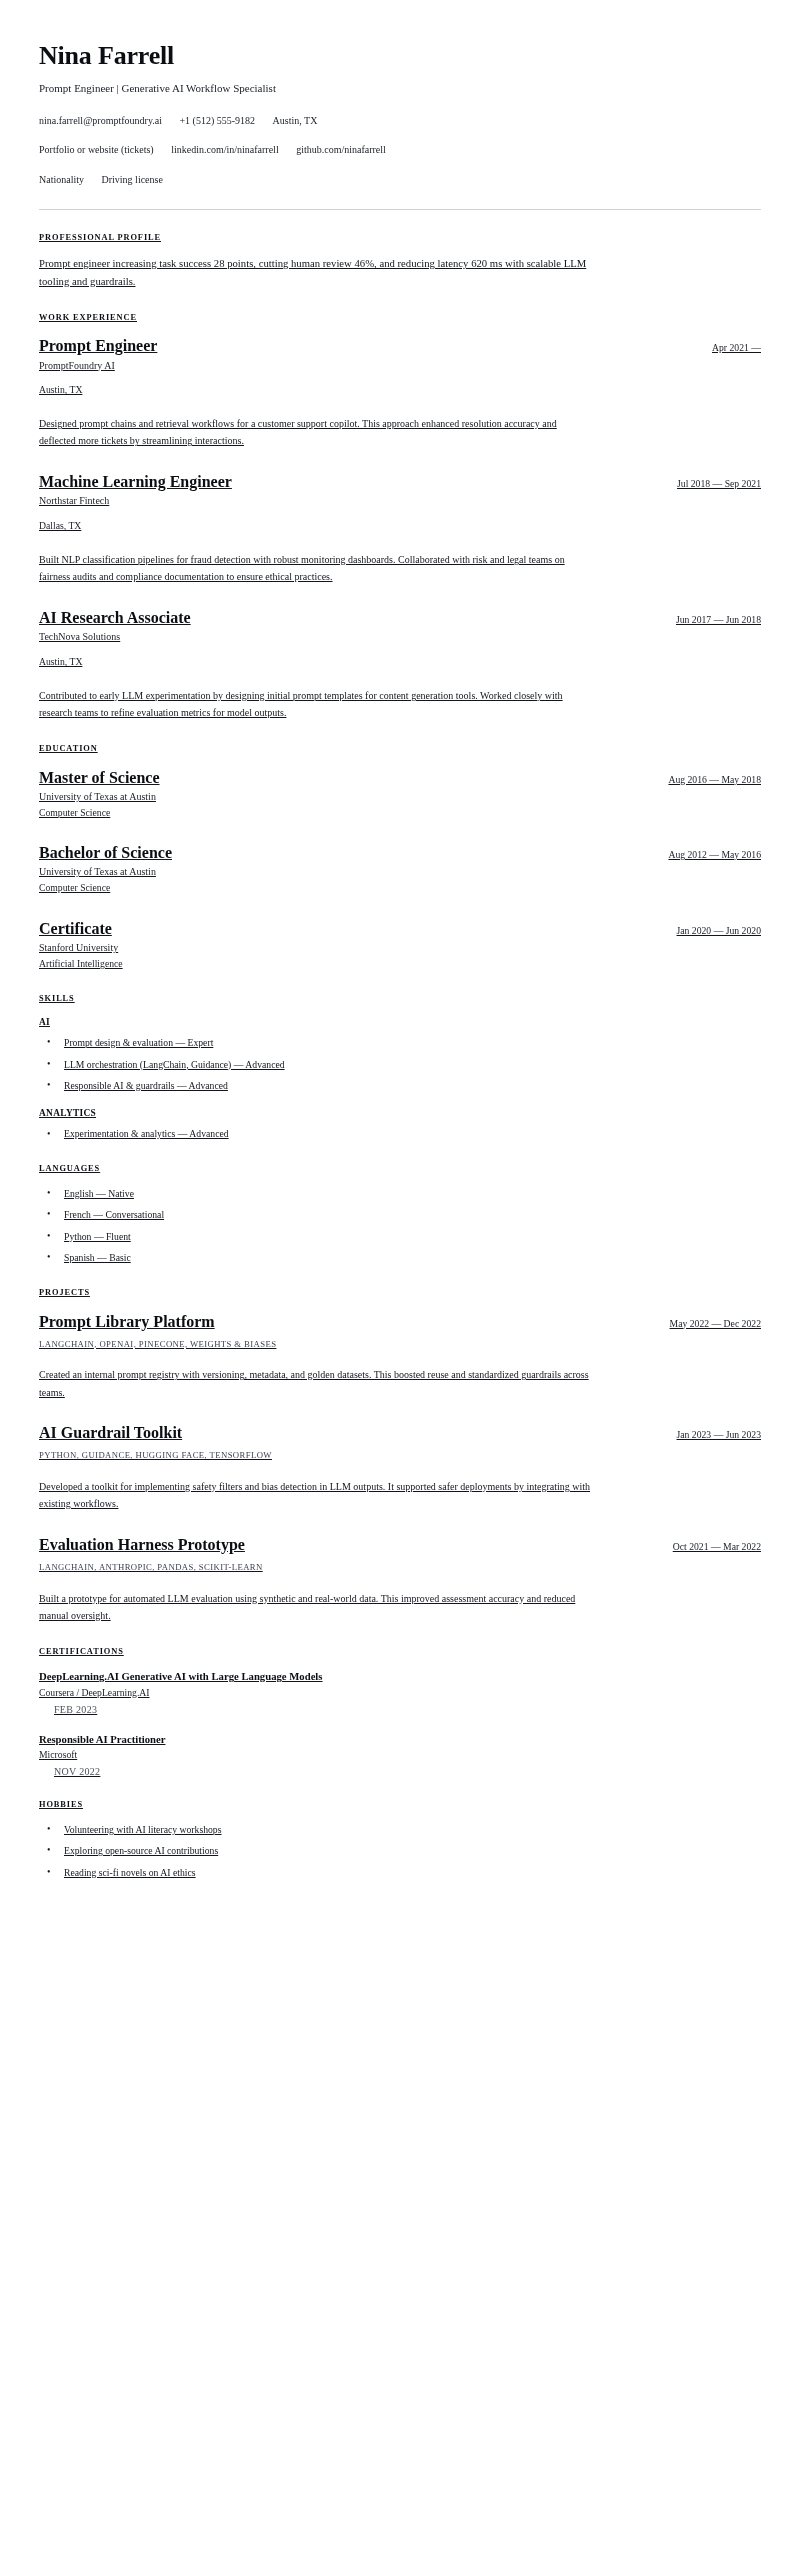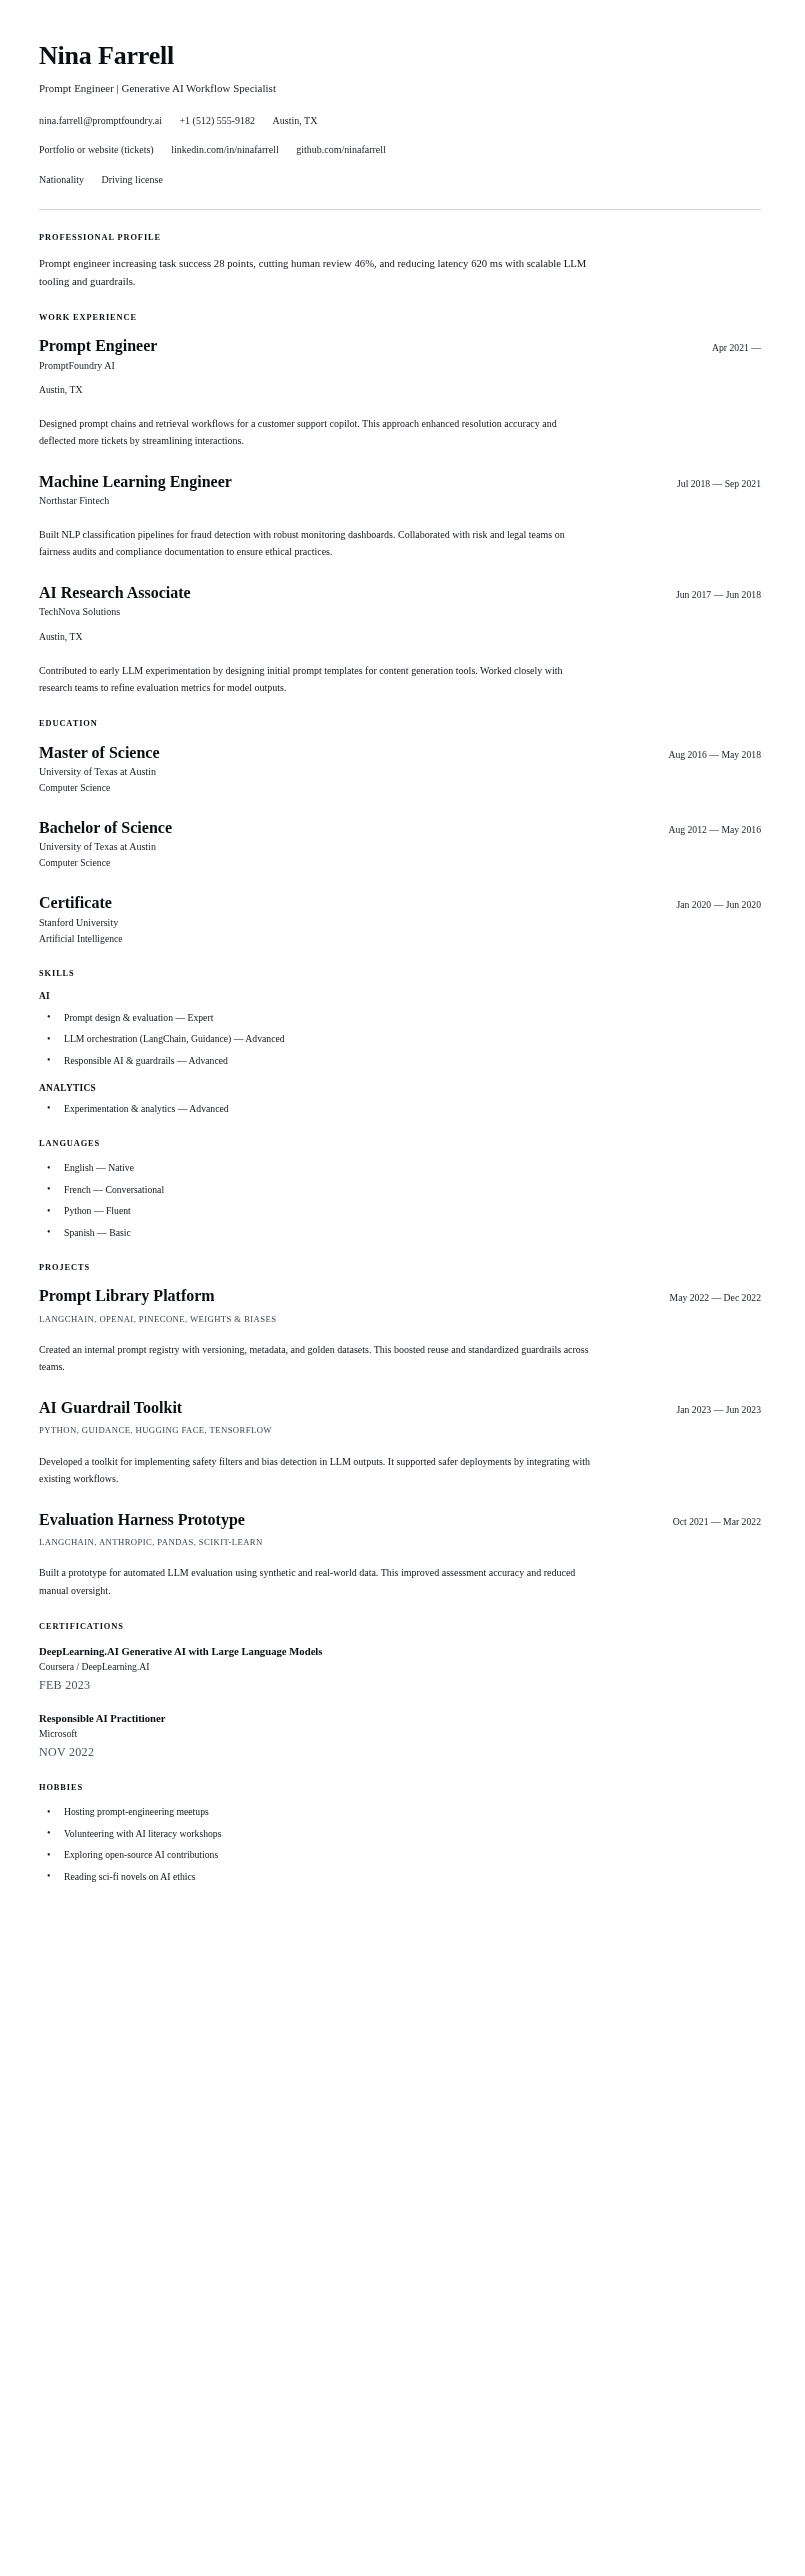--- a/index.html
+++ b/index.html
@@ -53,21 +53,21 @@
   .contact-item:last-child { margin-right: 0; }
 
   hr.divider {
     border: none;
     border-top: 0.7px solid #cfd2d6;
     margin: 22px 0 0 0;
     width: 722px;
   }
 
   
-  .section { margin-top: 23px; }
+  .section { margin-top: 23px; text-decoration: underline; }
 
   .section-title {
     font-size: 8.4px;
     font-weight: bold;
     letter-spacing: 0.9px;
     text-transform: uppercase;
     color: #0b0e12;
     margin-bottom: 13.4px;
   }
 
@@ -135,25 +135,26 @@
 
   .entry-tech {
     font-size: 8.7px;
     letter-spacing: 0.4px;
     text-transform: uppercase;
     color: #3b4250;
     margin-top: 6.7px;
   }
 
   .entry-date-small {
-    font-size: 12px;
+    font-size: 10px;
     letter-spacing: 0.3px;
     text-transform: uppercase;
     color: #4a525e;
     margin-top: 3.4px;
+    margin-left: 15px;
   }
 
   
   .skill-group { margin-bottom: 14.8px; }
   .skill-group:last-child { margin-bottom: 0; }
 
   .skill-group-title {
     font-size: 9.4px;
     font-weight: bold;
     letter-spacing: 0.3px;
@@ -246,20 +247,21 @@
       <div class="entry-loc">Austin, TX</div>
       <p class="entry-desc">Designed prompt chains and retrieval workflows for a customer support copilot. This approach enhanced resolution accuracy and deflected more tickets by streamlining interactions.</p>
     </div>
 
     <div class="entry">
       <div class="entry-head">
         <div class="entry-title">Machine Learning Engineer</div>
         <div class="entry-date">Jul 2018 — Sep 2021</div>
       </div>
       <div class="entry-org">Northstar Fintech</div>
+      <div class="entry-loc">Dallas, TX</div>
       <p class="entry-desc">Built NLP classification pipelines for fraud detection with robust monitoring dashboards. Collaborated with risk and legal teams on fairness audits and compliance documentation to ensure ethical practices.</p>
     </div>
 
     <div class="entry">
       <div class="entry-head">
         <div class="entry-title">AI Research Associate</div>
         <div class="entry-date">Jun 2017 — Jun 2018</div>
       </div>
       <div class="entry-org">TechNova Solutions</div>
       <div class="entry-loc">Austin, TX</div>
@@ -371,21 +373,20 @@
     <div class="cert-entry">
       <div class="cert-title">Responsible AI Practitioner</div>
       <div class="cert-issuer">Microsoft</div>
       <div class="entry-date-small">NOV 2022</div>
     </div>
   </section>
 
   <section class="section">
     <h2 class="section-title">HOBBIES</h2>
     <ul class="bullets">
-      <li>Hosting prompt-engineering meetups</li>
       <li>Volunteering with AI literacy workshops</li>
       <li>Exploring open-source AI contributions</li>
       <li>Reading sci-fi novels on AI ethics</li>
     </ul>
   </section>
 
 </div>
 
 
 </body></html>

